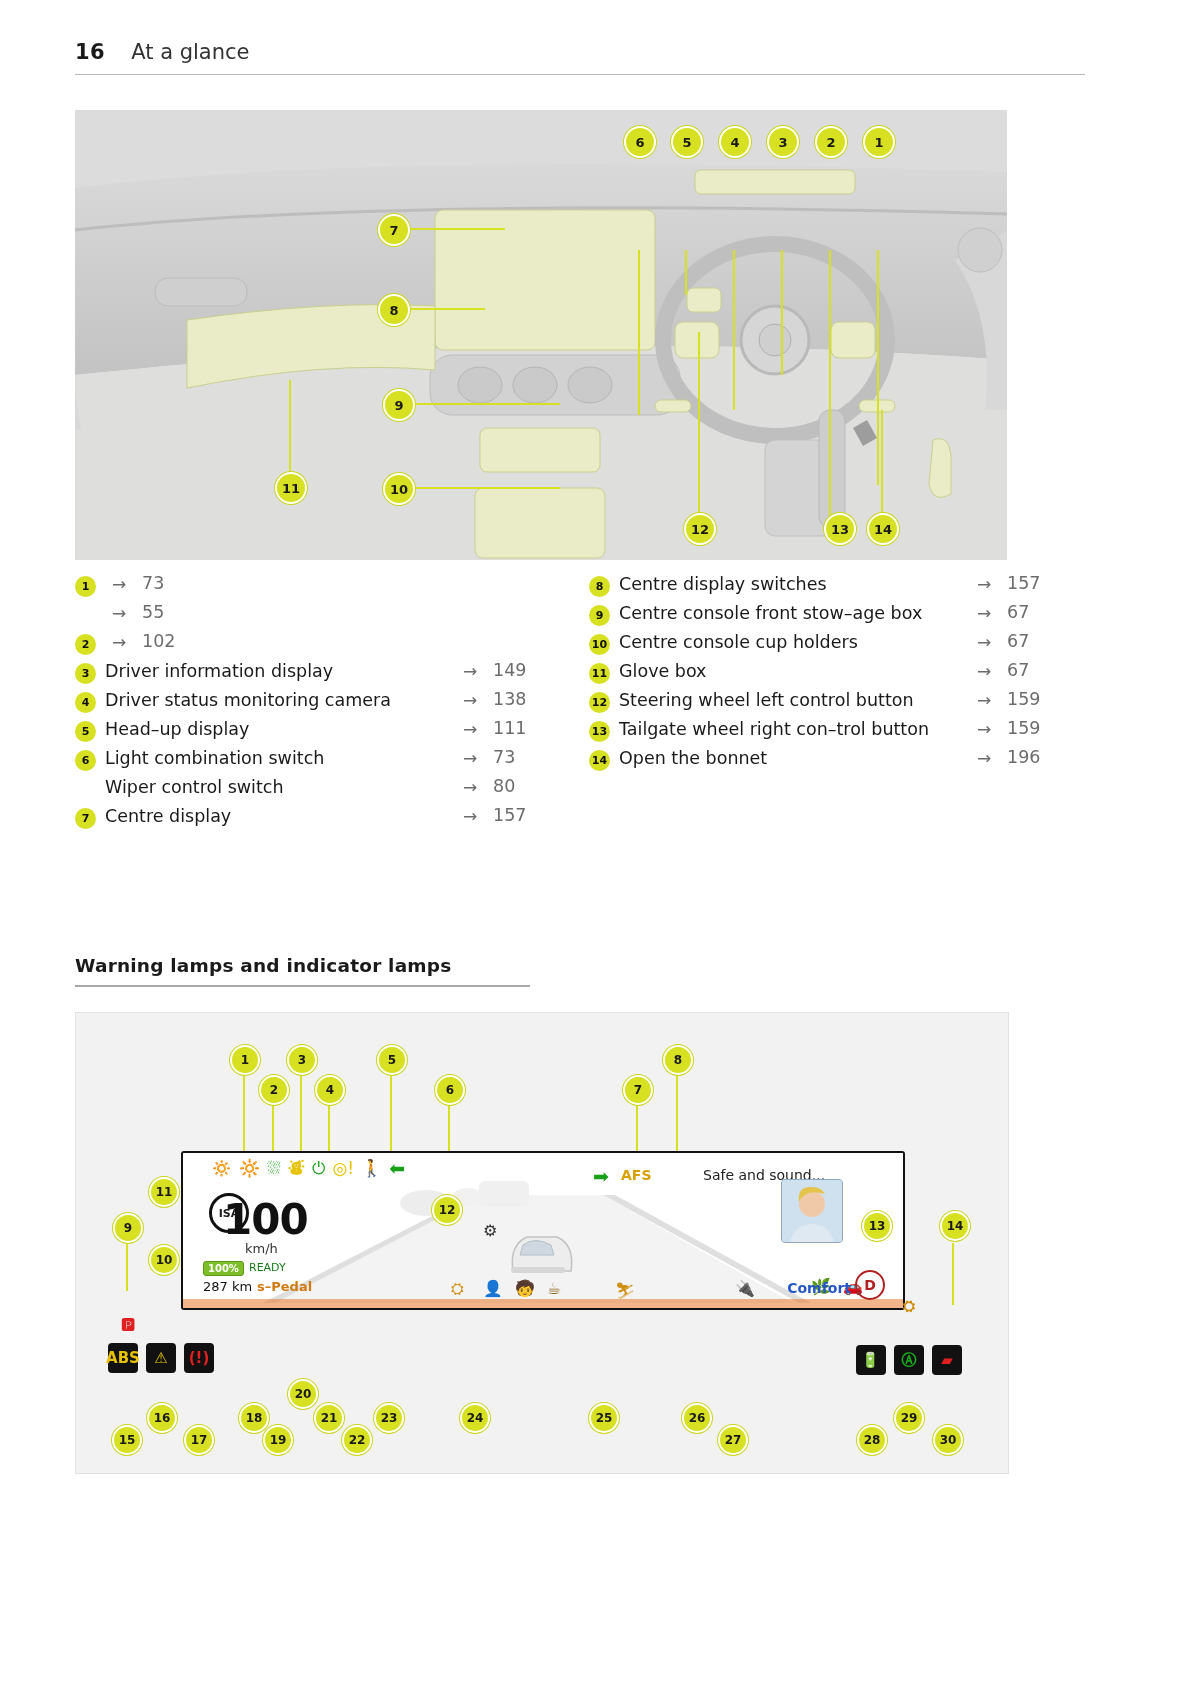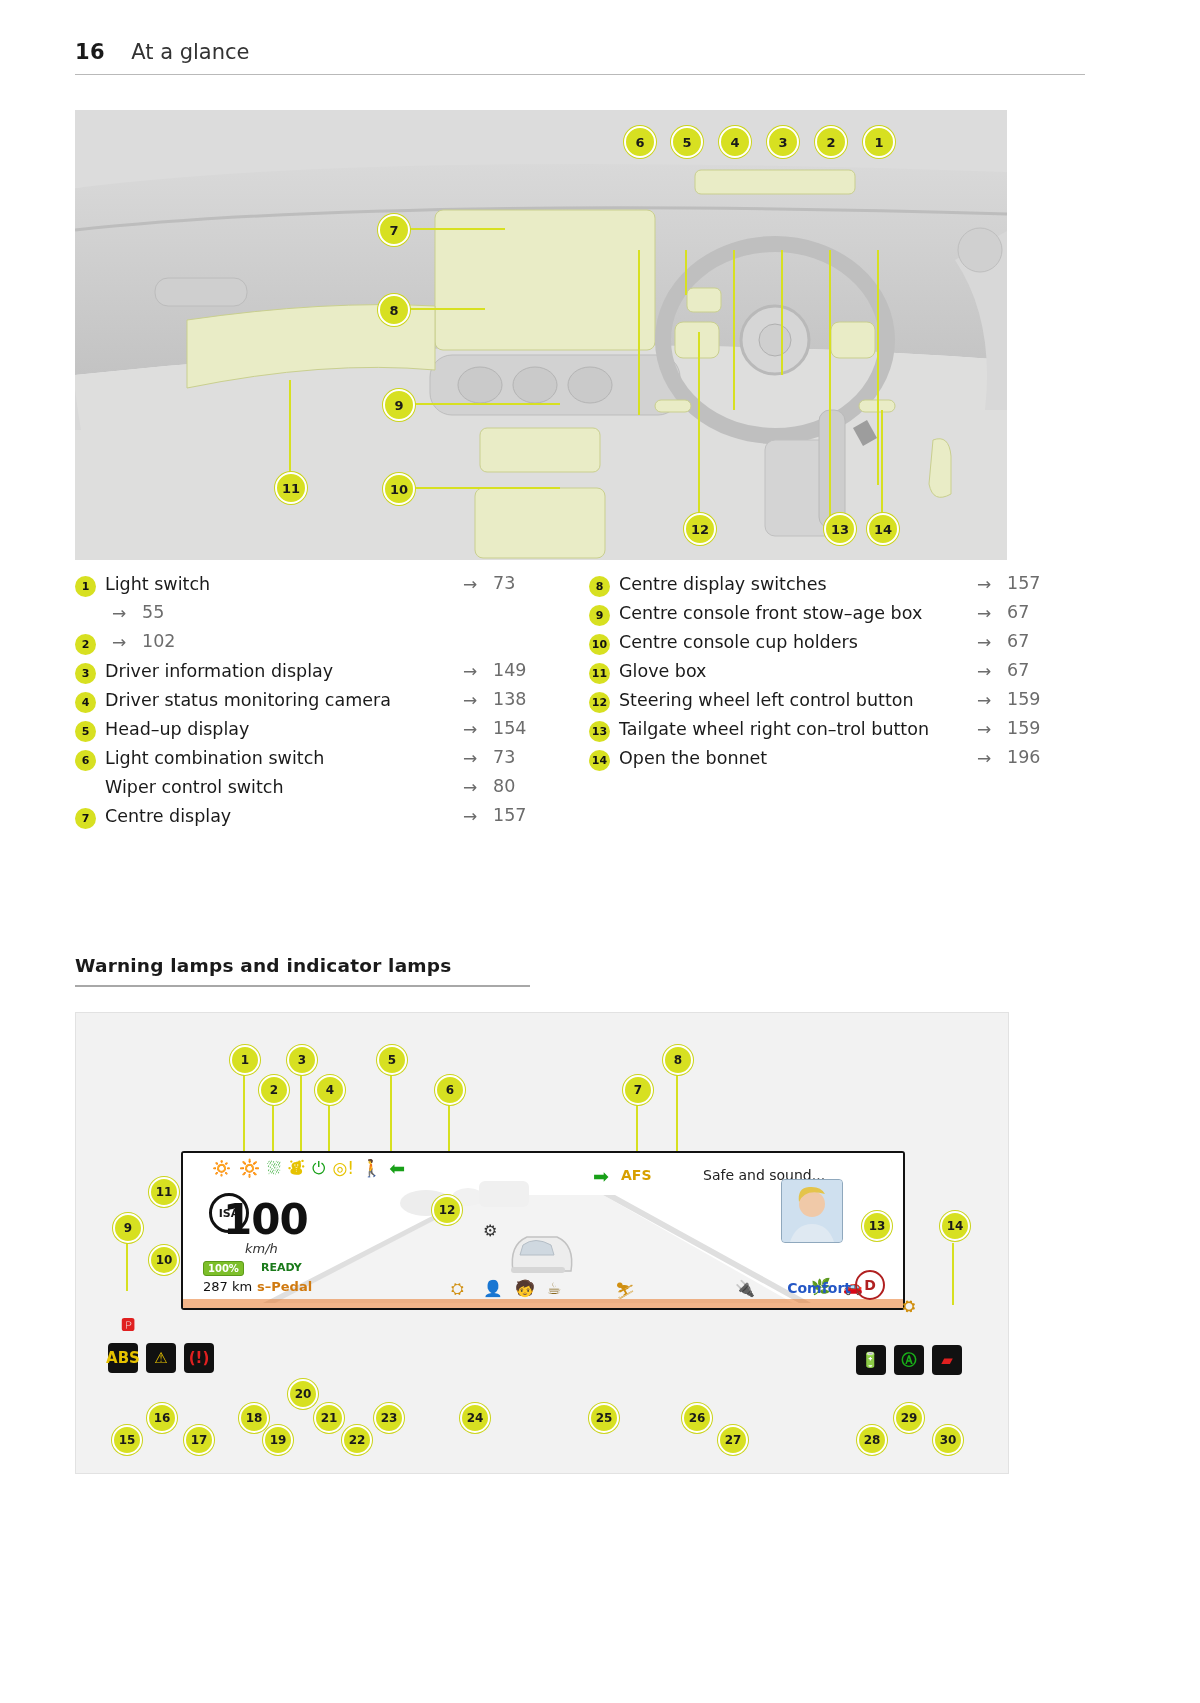--- a/index.html
+++ b/index.html
@@ -50,27 +50,27 @@
   .sec-title{font-size:18.5px;font-weight:bold;letter-spacing:.2px;padding-bottom:9px;}
   .sec-rule{border-bottom:2px solid #a8a8a8;}
 
   
   .fig2{position:absolute;left:75px;top:1012px;width:932px;height:460px;
         background:#f2f2f2;border:1px solid #e2e2e2;overflow:hidden;}
   .cluster{position:absolute;left:105px;top:138px;width:720px;height:155px;
            background:#ffffff;border:2px solid #111;border-radius:3px;overflow:hidden;}
   .road{position:absolute;left:0;top:0;width:100%;height:100%;}
   .spd{position:absolute;left:40px;top:42px;font-size:42px;font-weight:bold;color:#111;letter-spacing:-1px;}
-  .spdu{position:absolute;left:62px;top:88px;font-size:13px;color:#333;font-style:italic;}
+  .spdu{position:absolute;left:62px;top:88px;font-size:13px;color:#333;}
   .isa{position:absolute;left:26px;top:40px;width:34px;height:34px;border-radius:50%;
        border:3px solid #111;background:#fff;display:flex;align-items:center;
        justify-content:center;font-size:11px;font-weight:bold;}
   .battchip{position:absolute;left:20px;top:108px;padding:1px 4px;border-radius:3px;
         background:#7dbf2a;color:#fff;font-size:10px;font-weight:bold;border:1px solid #5c9a18;}
-  .ready{position:absolute;left:78px;top:108px;font-size:11px;font-weight:bold;color:#1a7a1a;}
+  .ready{position:absolute;left:66px;top:108px;font-size:11px;font-weight:normal;color:#1a7a1a;}
   .rng{position:absolute;left:20px;top:126px;font-size:13px;color:#111;}
   .sped{position:absolute;left:74px;top:126px;font-size:13px;color:#d07a10;font-weight:bold;}
   .afs{position:absolute;left:438px;top:14px;font-size:14px;font-weight:bold;color:#d8a000;}
   .safemsg{position:absolute;left:520px;top:14px;font-size:14px;color:#222;}
   .comfort{position:absolute;right:52px;bottom:12px;font-size:14px;font-weight:bold;color:#2457c5;margin-top:20px;}
   .dgear{position:absolute;right:18px;bottom:8px;width:26px;height:26px;border-radius:50%;
          border:2px solid #b02020;color:#b02020;font-weight:bold;font-size:14px;
          display:flex;align-items:center;justify-content:center;}
   .portrait{position:absolute;right:60px;top:26px;width:60px;height:62px;border-radius:4px;
         background:linear-gradient(#cfe0ef,#b9cde0);border:1px solid #8fa8bd;overflow:hidden;}
@@ -181,21 +181,20 @@
     <div class="cb s" style="left:200px;top:362px;">11</div>
     <div class="cb s" style="left:609px;top:403px;">12</div>
     <div class="cb s" style="left:749px;top:403px;">13</div>
     <div class="cb s" style="left:792px;top:403px;">14</div>
   </div>
 
   <div class="legend">
     <div class="col">
       <div class="item">
         <span class="num">1</span>
-        <span class="txt">Light switch</span>
         <span class="arrow">→</span>
         <span class="pg">73</span>
       </div>
       <div class="item">
         <span class="num blank"></span>
         <span class="arrow">→</span>
         <span class="pg">55</span>
       </div>
       <div class="item">
         <span class="num">2</span>
@@ -211,21 +210,21 @@
       <div class="item">
         <span class="num">4</span>
         <span class="txt">Driver status monitoring camera</span>
         <span class="arrow">→</span>
         <span class="pg">138</span>
       </div>
       <div class="item">
         <span class="num">5</span>
         <span class="txt">Head–up display</span>
         <span class="arrow">→</span>
-        <span class="pg">154</span>
+        <span class="pg">111</span>
       </div>
       <div class="item">
         <span class="num">6</span>
         <span class="txt">Light combination switch</span>
         <span class="arrow">→</span>
         <span class="pg">73</span>
       </div>
       <div class="item">
         <span class="num blank"></span>
         <span class="txt">Wiper control switch</span>

